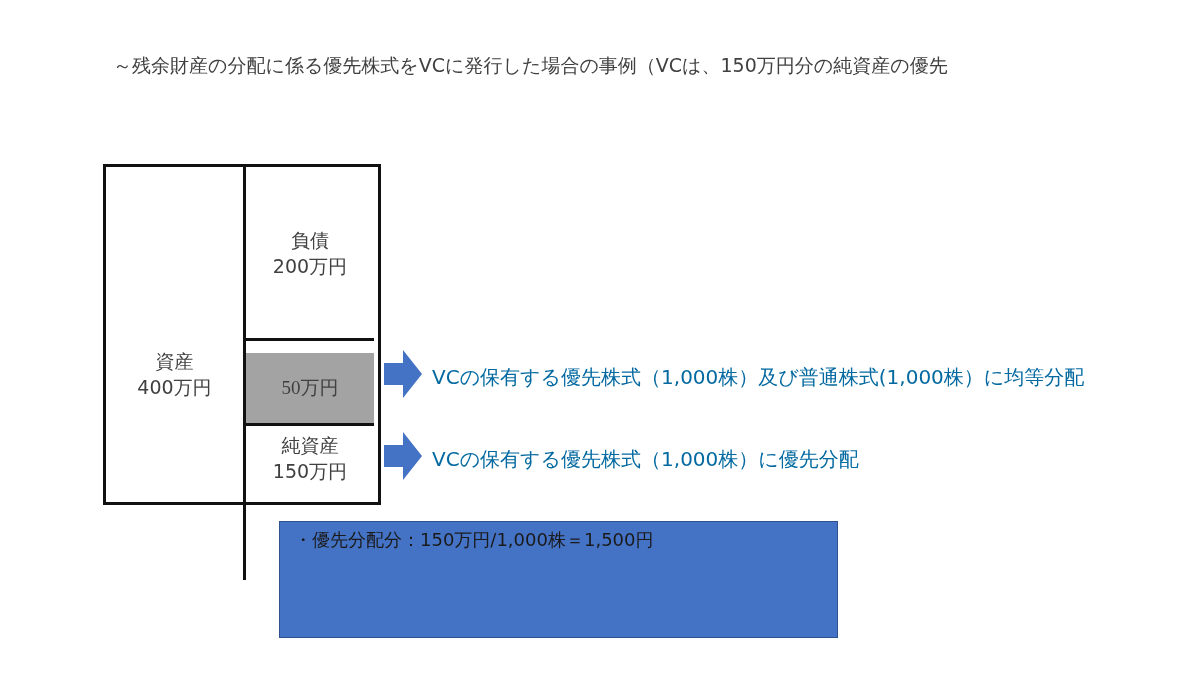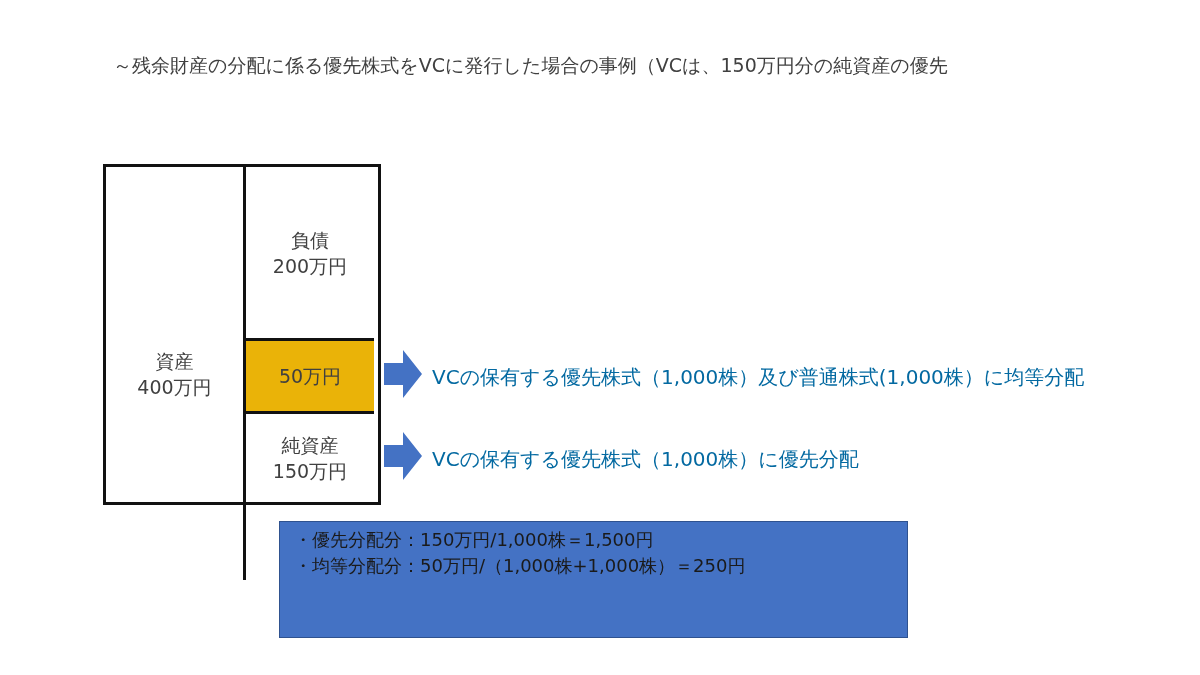--- a/index.html
+++ b/index.html
@@ -21,32 +21,32 @@
       border-right: 3px solid #111; display: flex; flex-direction: column;
       align-items: center; justify-content: center; text-align: center;
       font-size: 19px; line-height: 26px;
     }
     .cell {
       position: absolute; left: 140px; width: 128px; display: flex; flex-direction: column;
       align-items: center; justify-content: center; text-align: center;
       font-size: 19px; line-height: 26px;
     }
     .cell.liab { top: 0; height: 171px; border-bottom: 3px solid #111; }
-    .cell.surplus { top: 174px; height: 70px; background: #eab308; border-bottom: 3px solid #111; }
+    .cell.surplus { top: 186px; height: 70px; background: #a3a3a3; border-bottom: 3px solid #111; font-family: Liberation Serif, serif; }
     .cell.net { top: 247px; height: 88px; }
     .arrow { position: absolute; left: 384px; width: 38px; height: 48px; }
     .arrow.a1 { top: 350px; }
     .arrow.a2 { top: 432px; }
     .note {
       position: absolute; left: 432px; font-size: 20px; line-height: 26px; white-space: nowrap; color: #0369a1;
     }
     .note.n1 { top: 364px; }
     .note.n2 { top: 446px; }
     .calc {
-      position: absolute; left: 279px; top: 521px; width: 629px; height: 117px;
+      position: absolute; left: 279px; top: 521px; width: 559px; height: 117px;
       background: #4472c4; border: 1px solid #2f528f; box-sizing: border-box;
       padding: 5px 0 0 14px; font-size: 18px; line-height: 25.5px; color: #1a1a1a;
     }
     .calc div { white-space: nowrap; }
   </style>
 </head>
 <body>
 
 <div class="title">
   <div>～残余財産の分配に係る優先株式をVCに発行した場合の事例（VCは、150万円分の純資産の優先</div>
@@ -75,14 +75,13 @@
 </svg>
 <div class="note n1">VCの保有する優先株式（1,000株）及び普通株式(1,000株）に均等分配</div>
 
 <svg class="arrow a2" viewBox="0 0 38 48">
   <polygon points="0,13 19,13 19,0 38,24 19,48 19,35 0,35" fill="#4472c4"></polygon>
 </svg>
 <div class="note n2">VCの保有する優先株式（1,000株）に優先分配</div>
 
 <div class="calc">
   <div>・優先分配分：150万円/1,000株＝1,500円</div>
-  <div>・均等分配分：50万円/（1,000株+1,000株）＝250円</div>
 </div>
 
 </body></html>

